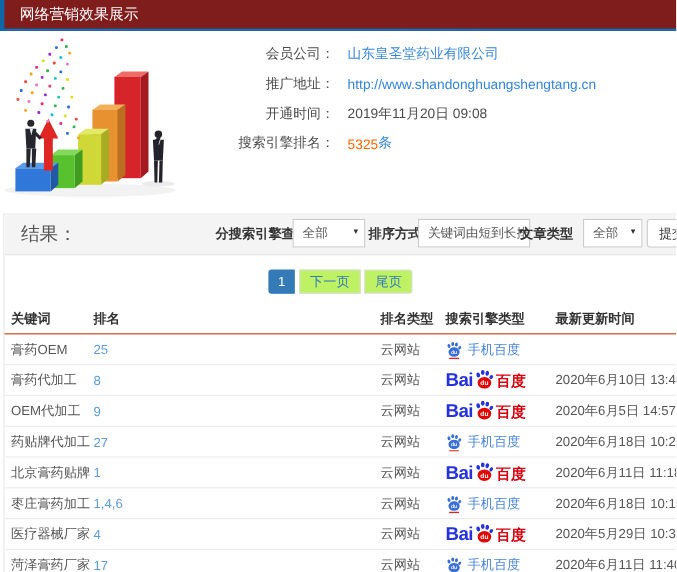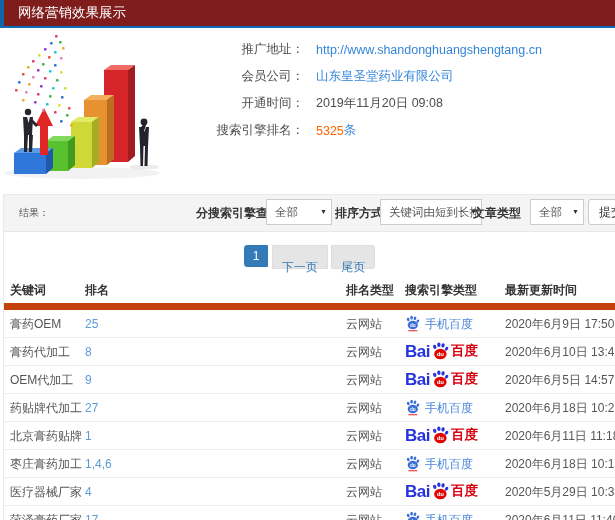--- a/index.html
+++ b/index.html
@@ -23,51 +23,51 @@
   .v-link{color:#3585d8;}
   .v-text{color:#4c4c4c;}
   .v-highlight{color:#ff6600;text-align:right;}
   .info-suffix{color:#3585d8;}
 
   
   .results-panel{position:absolute;left:3px;top:194px;width:612px;height:326px;
                  border:1px solid #e9e9e9;border-right:none;border-bottom:none;box-sizing:border-box;}
   .filter-bar{position:relative;height:36px;background:#f4f4f4;border-bottom:1px solid #e7e7e7;}
   .result-label{position:absolute;left:15px;top:50%;transform:translateY(-50%);
-                color:#555;font-size:10px;}
+                color:#555;font-size:17px;}
   .filter-label{position:absolute;top:50%;transform:translateY(-50%);
                 font-weight:bold;font-size:12px;color:#333;white-space:nowrap;}
   .fl-engine{left:192px;} .fl-sort{left:331px;} .fl-article{left:459px;margin-left:10px;}
   .ui-select{position:absolute;top:4px;height:26px;background:#fff;border:1px solid #ccc;
              border-radius:0;font-size:11.5px;color:#555;line-height:24px;
              padding:0 14px 0 8px;box-sizing:border-box;overflow:hidden;white-space:nowrap;cursor:pointer;}
   .sel-engine{left:262px;width:66px;} .sel-sort{left:376px;width:102px;} .sel-article{left:526px;width:54px;}
   .dd-arrow{position:absolute;right:4px;top:0;font-size:7px;color:#333;line-height:24px;}
   .submit-btn{position:absolute;left:584px;top:4px;width:46px;height:26px;background:#fff;
               border:1px solid #ccc;border-radius:3px;font-size:12px;color:#333;
               text-align:center;line-height:24px;cursor:pointer;box-sizing:border-box;}
 
   
   .pagination{position:absolute;left:0;top:50px;width:100%;text-align:center;}
   .pg{display:inline-block;vertical-align:top;height:22px;line-height:20px;font-size:12px;
-      padding:11px 9px;border:1px solid #ddd;background:#e5e5e5;color:#337ab7;
+      padding:0 9px;border:1px solid #ddd;background:#bef264;color:#337ab7;
       box-sizing:border-box;margin-left:-1px;cursor:pointer;}
   .pg.active{background:#337ab7;border-color:#337ab7;color:#fff;padding:0 8px;cursor:default;}
   .pg.first{border-radius:3px 0 0 3px;margin-left:0;}
   .pg.last{border-radius:0 3px 3px 0;}
 
   
   .results-table{position:absolute;left:0;top:82px;width:100%;}
-  .t-head{position:relative;height:26px;border-bottom:7px solid #c2410c;
+  .t-head{position:relative;height:26px;border-bottom:1px solid #c2410c;
           font-weight:bold;font-size:12px;color:#333;}
   .t-row{position:relative;height:27px;border-bottom:1px solid #ececec;font-size:12px;color:#555;}
   .cell{position:absolute;top:50%;transform:translateY(-50%);white-space:nowrap;}
   .c1{left:6px;} .c2{left:81px;} .c3{left:342px;} .c4{left:401px;} .c5{left:501px;}
   .rank-link{color:#5e9cd8;cursor:pointer;}
-  .engine-badge{display:flex;align-items:flex-start;}
+  .engine-badge{display:flex;align-items:flex-end;}
   .mb-label{color:#4a86d8;margin-left:5px;}
   .bd-prefix{color:#2532dd;font-weight:bold;font-size:17px;letter-spacing:-0.5px;}
   .bd-suffix{color:#d7000f;font-weight:bold;font-size:13.5px;margin-left:1px;}
   .paw-svg{display:block;}
 </style>
 </head>
 <body>
 
 <div class="page">
 
@@ -159,28 +159,28 @@
         <rect x="40" y="77" width="2.6" height="2.6" rx="0.9" fill="#e87dc0"></rect>
         <rect x="52" y="79" width="2.6" height="2.6" rx="0.9" fill="#e8336d"></rect>
         <rect x="64" y="82" width="2.6" height="2.6" rx="0.9" fill="#35b44a"></rect>
         <rect x="58" y="88" width="2.6" height="2.6" rx="0.9" fill="#2a6fdb"></rect>
         <rect x="68" y="92" width="2.6" height="2.6" rx="0.9" fill="#f5a623"></rect>
       </g>
   </svg>
 
   <div class="company-info">
     <div class="info-field">
+      <span class="info-label">会员公司：</span>
+      <span class="info-value v-link">山东皇圣堂药业有限公司</span>
+
+    </div>
+
+    <div class="info-field">
       <span class="info-label">推广地址：</span>
       <span class="info-value v-link">http://www.shandonghuangshengtang.cn</span>
-
-    </div>
-
-    <div class="info-field">
-      <span class="info-label">会员公司：</span>
-      <span class="info-value v-link">山东皇圣堂药业有限公司</span>
 
     </div>
 
     <div class="info-field">
       <span class="info-label">开通时间：</span>
       <span class="info-value v-text">2019年11月20日 09:08</span>
 
     </div>
 
     <div class="info-field">
@@ -241,21 +241,20 @@
             <ellipse cx="20.8" cy="9" rx="2" ry="2.7" transform="rotate(35 20.8 9)"></ellipse>
             <ellipse cx="12.5" cy="15.5" rx="8.3" ry="7"></ellipse>
           </g>
           <text x="12.5" y="18.2" font-size="7.5" font-weight="bold" fill="#fff" text-anchor="middle" font-family="Liberation Sans, sans-serif">du</text>
           <rect x="5" y="24" width="15" height="2" rx="1" fill="#e02020"></rect>
         </svg>
         <span class="mb-label">手机百度</span>
       </span>
 
     </span>
-    <span class="cell c5">2020年6月9日 17:50</span>
   </div>
 
   <div class="t-row">
     <span class="cell c1">膏药代加工</span>
     <span class="cell c2 rank-link">8</span>
     <span class="cell c3">云网站</span>
     <span class="cell c4">
 
       <span class="engine-badge">
         <span class="bd-prefix">Bai</span>

